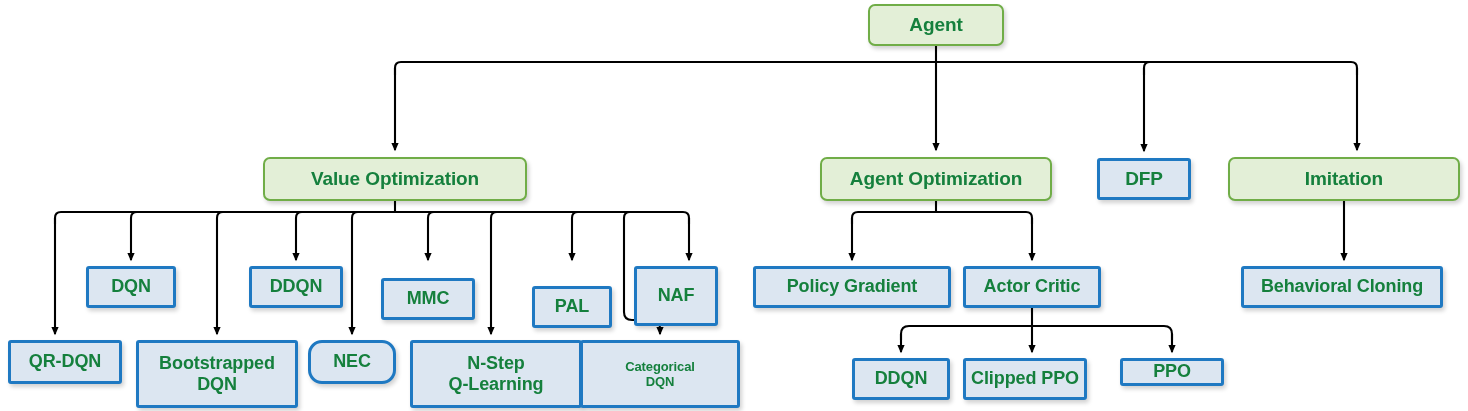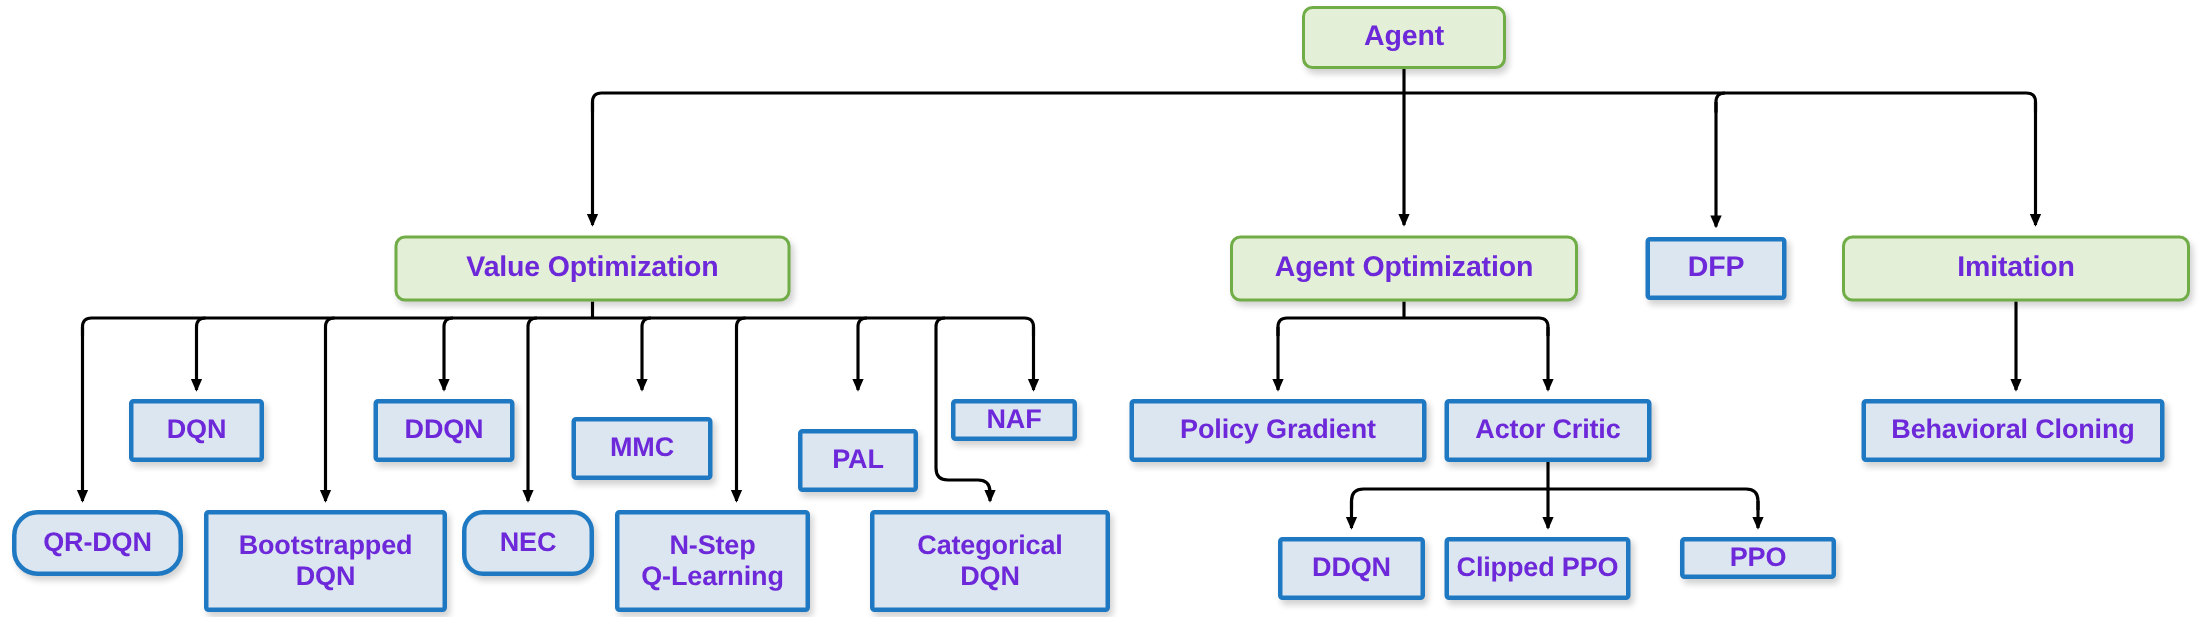--- a/index.html
+++ b/index.html
@@ -27,21 +27,21 @@
     height: 411px;
   }
   .node-box {
     position: absolute;
     box-sizing: border-box;
     display: flex;
     align-items: center;
     justify-content: center;
     text-align: center;
     font-weight: bold;
-    color: #6d28d9;
+    color: #15803d;
     line-height: 1.18;
     letter-spacing: -0.1px;
     white-space: pre-line;
     box-shadow: 2px 3px 4px rgba(0,0,0,0.18);
   }
   .node-green {
     background: #e3efd7;
     border: 2px solid #70ad47;
     border-radius: 7px;
   }
@@ -131,29 +131,29 @@
   <div id="node-layer">
       <div class="node-box node-green" style="left: 868px; top: 4px; width: 136px; height: 42px; font-size: 19px;"><span class="node-label">Agent</span></div>
       <div class="node-box node-green" style="left: 263px; top: 157px; width: 264px; height: 44px; font-size: 19px;"><span class="node-label">Value Optimization</span></div>
       <div class="node-box node-green" style="left: 820px; top: 157px; width: 232px; height: 44px; font-size: 19px;"><span class="node-label">Agent Optimization</span></div>
       <div class="node-box node-blue" style="left: 1097px; top: 158px; width: 94px; height: 42px; font-size: 19px;"><span class="node-label">DFP</span></div>
       <div class="node-box node-green" style="left: 1228px; top: 157px; width: 232px; height: 44px; font-size: 19px;"><span class="node-label">Imitation</span></div>
       <div class="node-box node-blue" style="left: 86px; top: 266px; width: 90px; height: 42px; font-size: 18px;"><span class="node-label">DQN</span></div>
       <div class="node-box node-blue" style="left: 249px; top: 266px; width: 94px; height: 42px; font-size: 18px;"><span class="node-label">DDQN</span></div>
       <div class="node-box node-blue" style="left: 381px; top: 278px; width: 94px; height: 42px; font-size: 18px; text-align: center;"><span class="node-label">MMC</span></div>
       <div class="node-box node-blue" style="left: 532px; top: 266px; width: 80px; height: 42px; font-size: 18px; margin-top: 20px;"><span class="node-label">PAL</span></div>
-      <div class="node-box node-blue" style="left: 634px; top: 266px; width: 84px; height: 28px; font-size: 18px;"><span class="node-label">NAF</span></div>
+      <div class="node-box node-blue" style="left: 634px; top: 266px; width: 84px; height: 60px; font-size: 18px;"><span class="node-label">NAF</span></div>
       <div class="node-box node-blue" style="left: 753px; top: 266px; width: 198px; height: 42px; font-size: 18px;"><span class="node-label">Policy Gradient</span></div>
       <div class="node-box node-blue" style="left: 963px; top: 266px; width: 138px; height: 42px; font-size: 18px;"><span class="node-label">Actor Critic</span></div>
       <div class="node-box node-blue" style="left: 1241px; top: 266px; width: 202px; height: 42px; font-size: 18px;"><span class="node-label">Behavioral Cloning</span></div>
-      <div class="node-box node-blue" style="left: 8px; top: 340px; width: 114px; height: 44px; font-size: 18px; border-radius: 17px;"><span class="node-label">QR-DQN</span></div>
+      <div class="node-box node-blue" style="left: 8px; top: 340px; width: 114px; height: 44px; font-size: 18px;"><span class="node-label">QR-DQN</span></div>
       <div class="node-box node-blue" style="left: 136px; top: 340px; width: 162px; height: 68px; font-size: 18px;"><span class="node-label">Bootstrapped
 DQN</span></div>
       <div class="node-box node-blue" style="left: 308px; top: 340px; width: 88px; height: 44px; font-size: 18px; border-radius: 14px;"><span class="node-label">NEC</span></div>
-      <div class="node-box node-blue" style="left: 410px; top: 340px; width: 130px; height: 68px; font-size: 18px;"><span class="node-label">N-Step
+      <div class="node-box node-blue" style="left: 410px; top: 340px; width: 172px; height: 68px; font-size: 18px;"><span class="node-label">N-Step
 Q-Learning</span></div>
-      <div class="node-box node-blue" style="left: 580px; top: 340px; width: 160px; height: 68px; font-size: 18px;"><span class="node-label">Categorical
+      <div class="node-box node-blue" style="left: 580px; top: 340px; width: 160px; height: 68px; font-size: 13px;"><span class="node-label">Categorical
 DQN</span></div>
       <div class="node-box node-blue" style="left: 852px; top: 358px; width: 98px; height: 42px; font-size: 18px;"><span class="node-label">DDQN</span></div>
       <div class="node-box node-blue" style="left: 963px; top: 358px; width: 124px; height: 42px; font-size: 18px;"><span class="node-label">Clipped PPO</span></div>
       <div class="node-box node-blue" style="left: 1120px; top: 358px; width: 104px; height: 28px; font-size: 18px;"><span class="node-label">PPO</span></div>
     </div>
 </div>
 
 </body></html>

